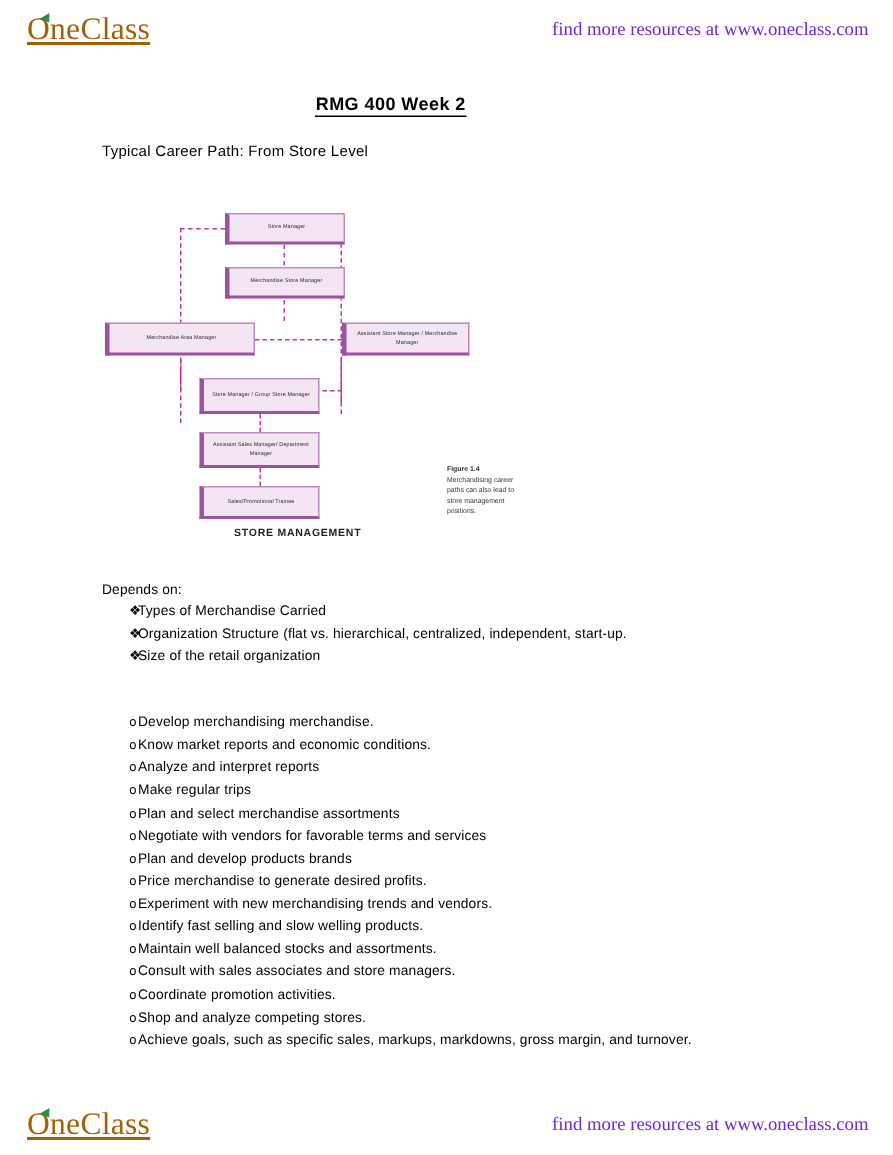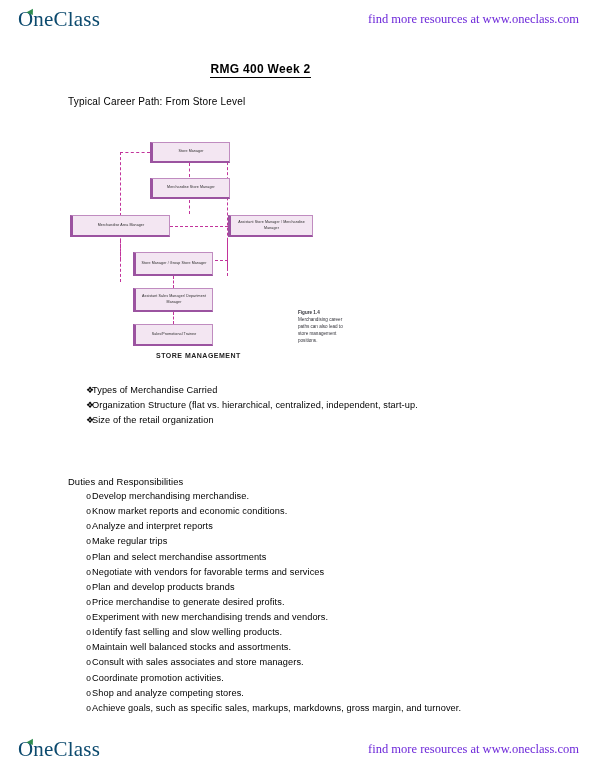--- a/index.html
+++ b/index.html
@@ -27,22 +27,23 @@
   }
   .brand-band.top { top: 2px; }
   .brand-band.bottom { top: 732px; }
 
   .logo {
     position: relative;
     margin-left: 18px;
     font-family: "Liberation Serif", serif;
     font-size: 21px;
     letter-spacing: 0.2px;
-    color: #0c4a6e;
+    color: #a16207;
     white-space: nowrap;
+    text-decoration: underline;
   }
   .logo .leaf {
     position: absolute;
     left: 8.5px;
     top: 1px;
     width: 0;
     height: 0;
     border-left: 5px solid transparent;
     border-right: 2px solid transparent;
     border-bottom: 6px solid #2e8b4f;
@@ -258,38 +259,38 @@
 
   <div class="store-mgmt-label">STORE MANAGEMENT</div>
 
   <div class="fig-caption">
     <span class="fc-title">Figure 1.4</span>
     <span>Merchandising career paths can also lead to store management positions.</span>
   </div>
 </div>
 
 <div class="section" style="top:385px;">
+  <div class="plain-line">Depends on:</div>
   <ul class="blist flower">
     <li>
       <span class="bul">❖</span>
       <span class="txt">Types of Merchandise Carried</span>
     </li>
     <li>
       <span class="bul">❖</span>
       <span class="txt">Organization Structure (flat vs. hierarchical, centralized, independent, start-up.</span>
     </li>
     <li>
       <span class="bul">❖</span>
       <span class="txt">Size of the retail organization</span>
     </li>
   </ul>
 </div>
 
 <div class="section" style="top:476px;">
-  <div class="sec-head">Duties and Responsibilities</div>
   <ul class="blist circle">
     <li>
         <span class="bul">o</span>
         <span class="txt">Develop merchandising merchandise.</span>
       </li>
     <li>
         <span class="bul">o</span>
         <span class="txt">Know market reports and economic conditions.</span>
       </li>
     <li>

